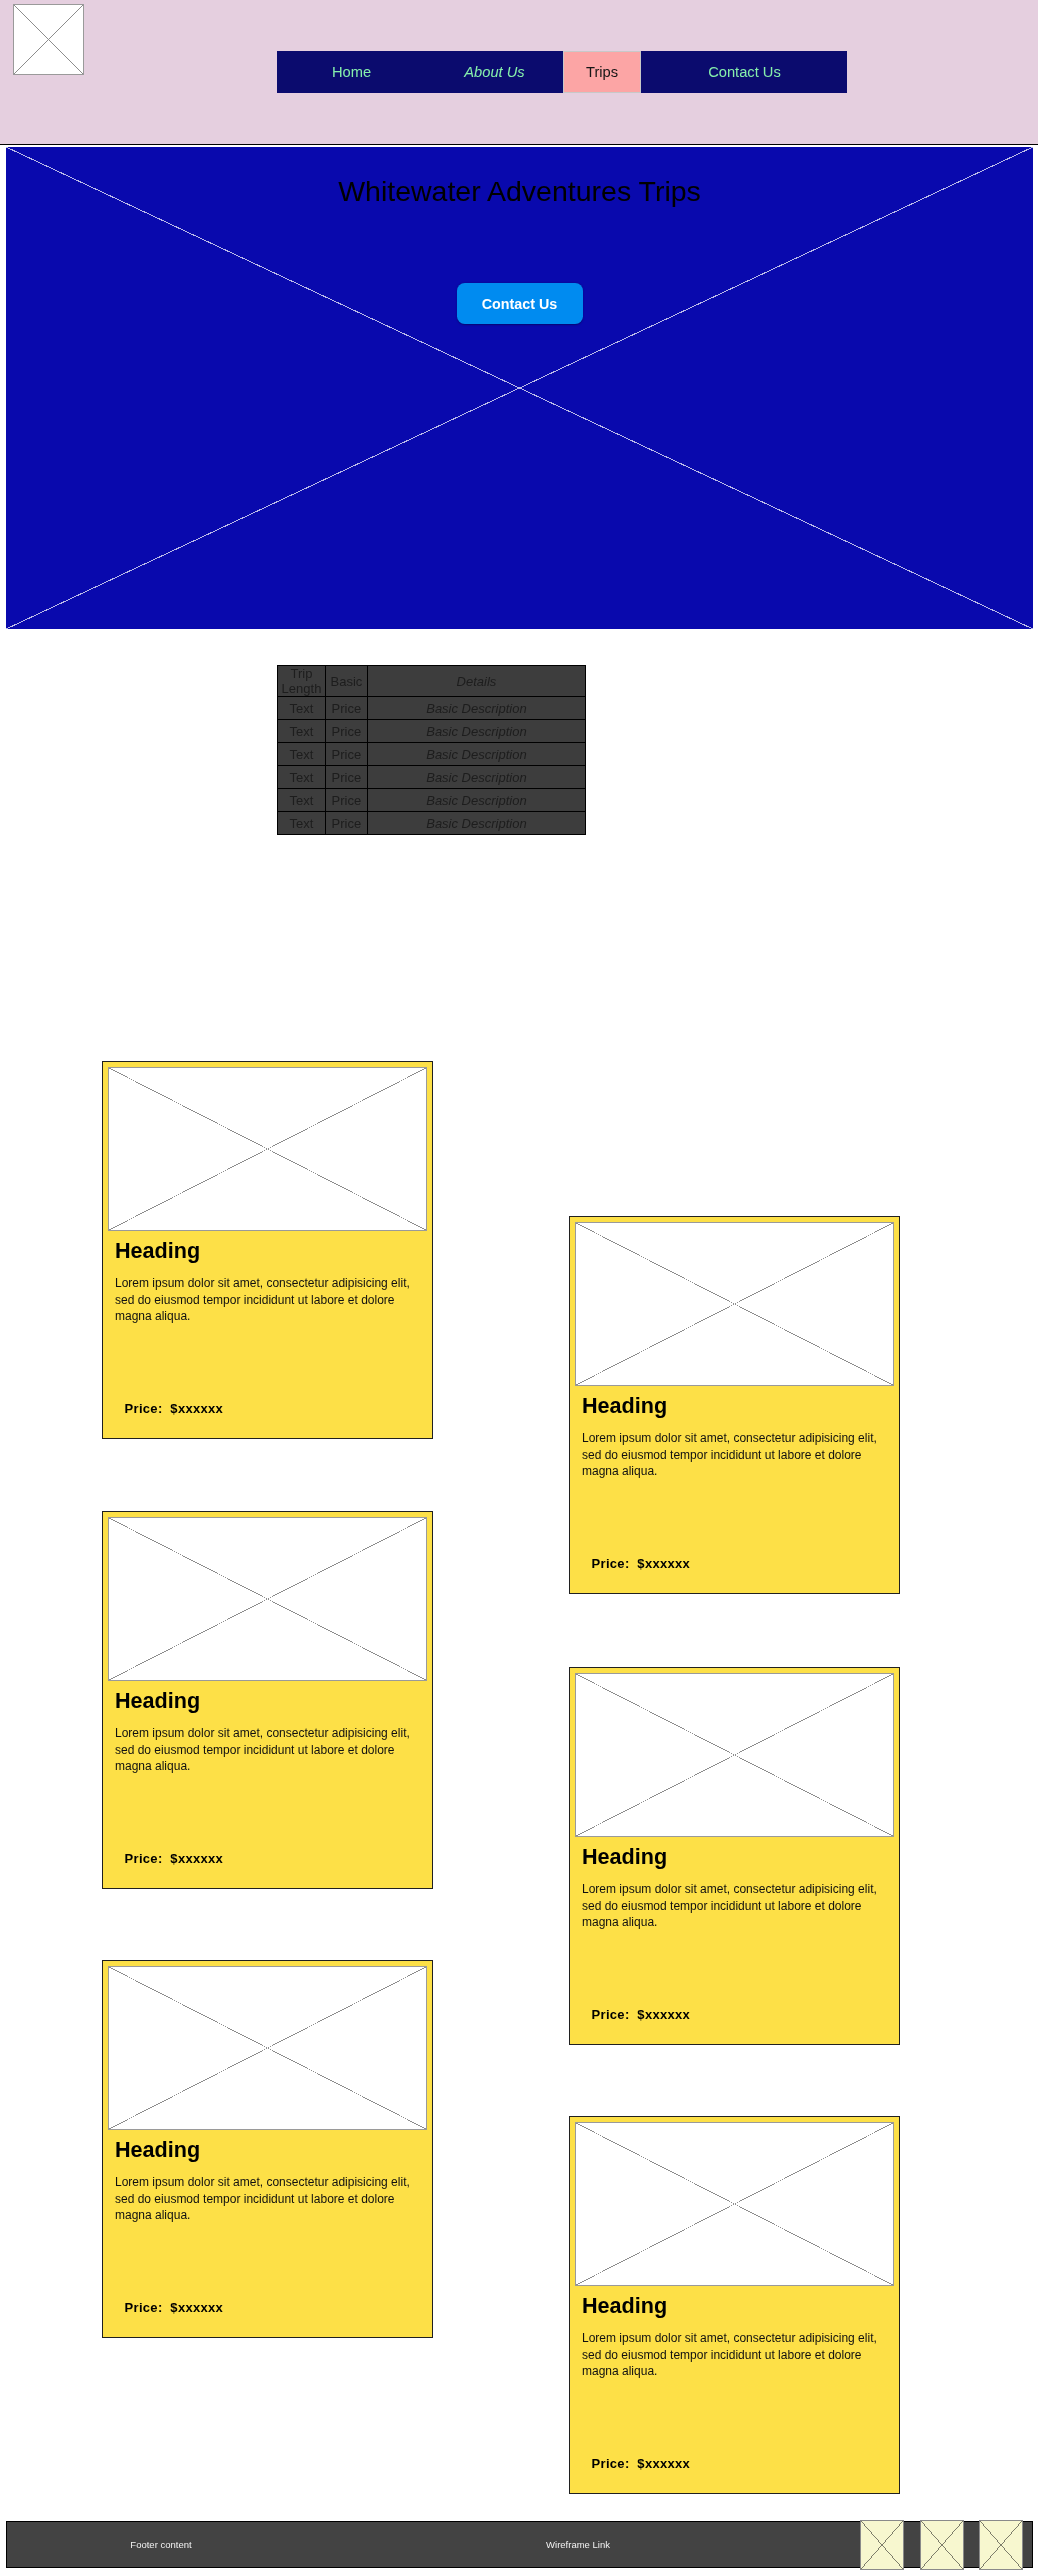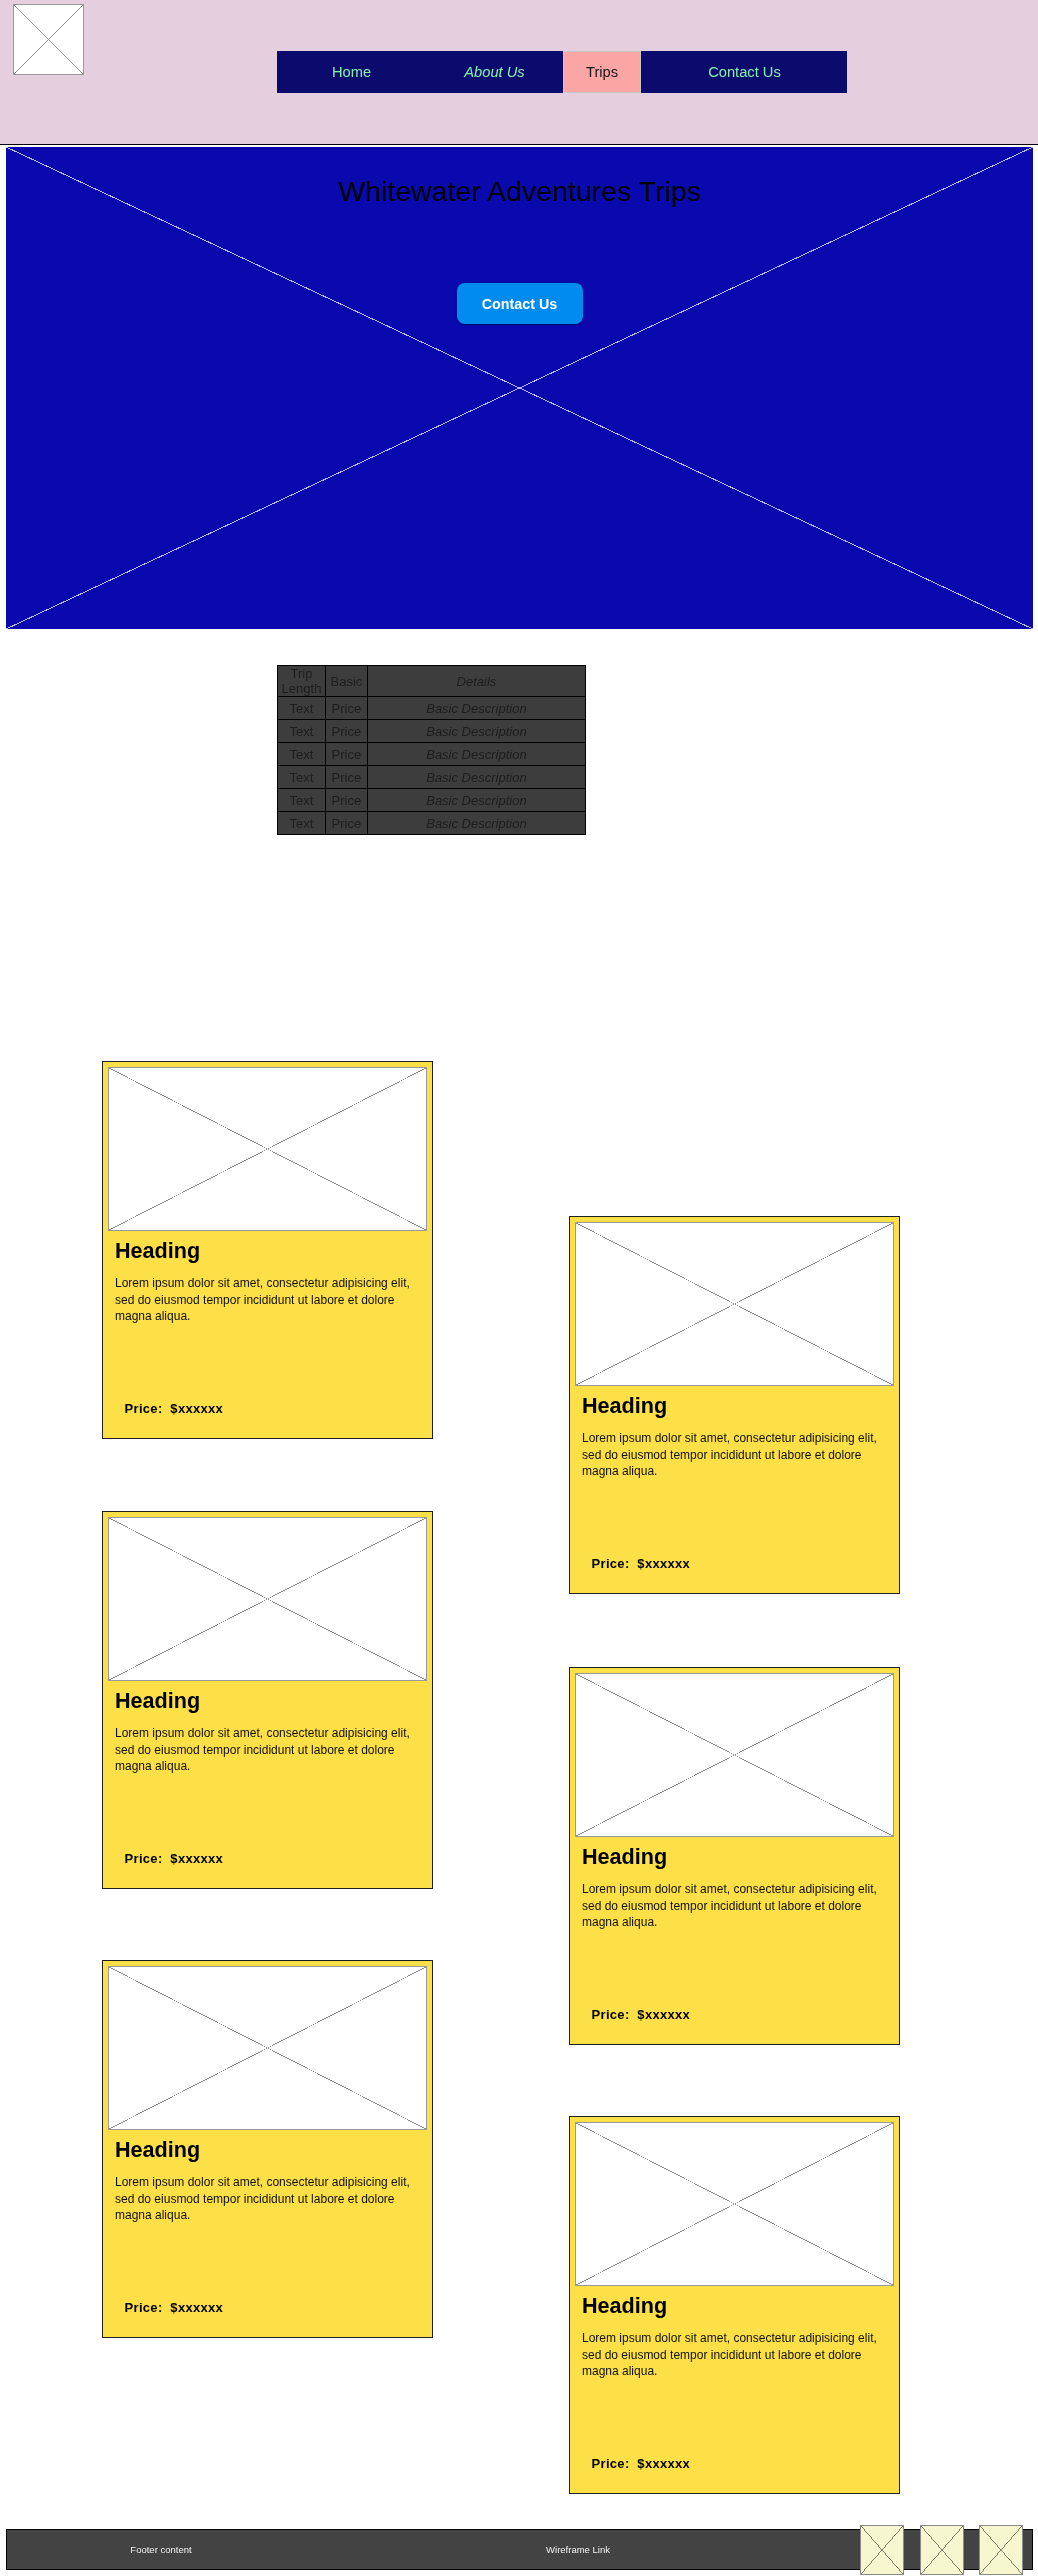--- a/index.html
+++ b/index.html
@@ -180,26 +180,25 @@
     font-size: 13px;
     font-weight: bold;
     color: #000000;
     letter-spacing: 0.3px;
   }
 
   
   .footer {
     position: absolute;
     left: 6px; top: 2521px;
-    width: 1027px; height: 41px;
+    width: 1027px; height: 47px;
     background: #434343;
     border: 0.9px solid #000000;
     display: flex;
     align-items: center;
-    margin-top: 8px;
   }
   .footer-item {
     color: #f2f2f2;
     font-size: 9.5px;
     text-align: center;
     white-space: nowrap;
   }
   .f-content { position: absolute; left: 76px; width: 156px; }
   .f-link    { position: absolute; left: 493px; width: 156px; cursor: pointer; }
   .f-thumbs  { position: absolute; right: 8.6px; display: flex; gap: 15.6px; }

